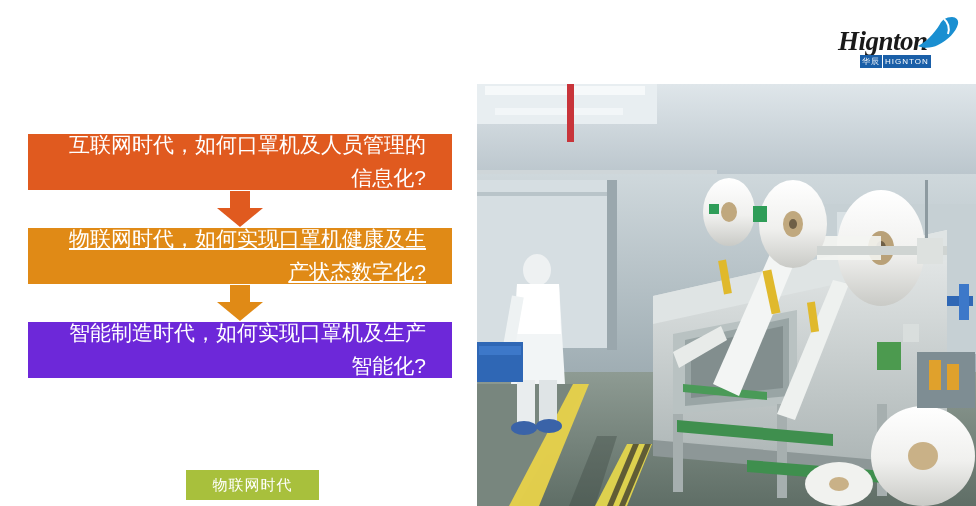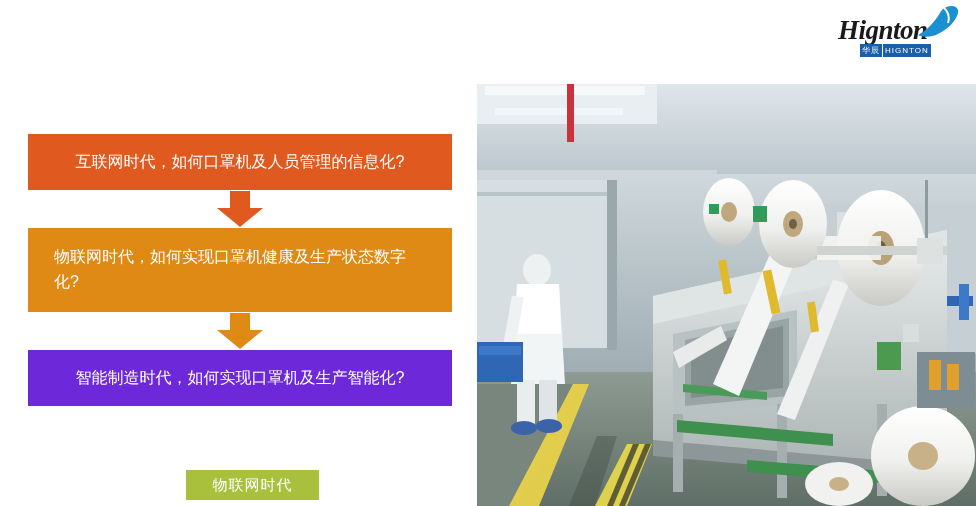--- a/index.html
+++ b/index.html
@@ -11,21 +11,21 @@
     width: 976px;
     height: 506px;
     position: relative;
     overflow: hidden;
     font-family: "Liberation Sans", sans-serif;
   }
 
   
   .logo {
     position: absolute;
-    top: 7px;
+    top: 18px;
     left: 838px;
     width: 124px;
     height: 52px;
   }
   .logo-wordmark {
     position: absolute;
     top: 8px;
     left: 0px;
     font-family: "Liberation Serif", serif;
     font-size: 27px;
@@ -64,28 +64,28 @@
     left: 28px;
     top: 134px;
     width: 424px;
   }
   .flow-box {
     width: 424px;
     box-sizing: border-box;
     display: flex;
     align-items: center;
     justify-content: center;
-    text-align: left;
+    text-align: right;
     color: #ffffff;
-    font-size: 16px;
+    font-size: 21px;
     line-height: 1.55;
     padding: 8px 26px;
   }
   .flow-box-1 { height: 56px; background: #e05a1f; }
-  .flow-box-2 { height: 84px; background: #e08a16; }
+  .flow-box-2 { height: 56px; background: #e08a16; text-decoration: underline; }
   .flow-box-3 { height: 56px; background: #6d28d9; }
 
   .arrow-wrap {
     width: 424px;
     height: 38px;
     display: flex;
     align-items: center;
     justify-content: center;
   }
   .arrow {

